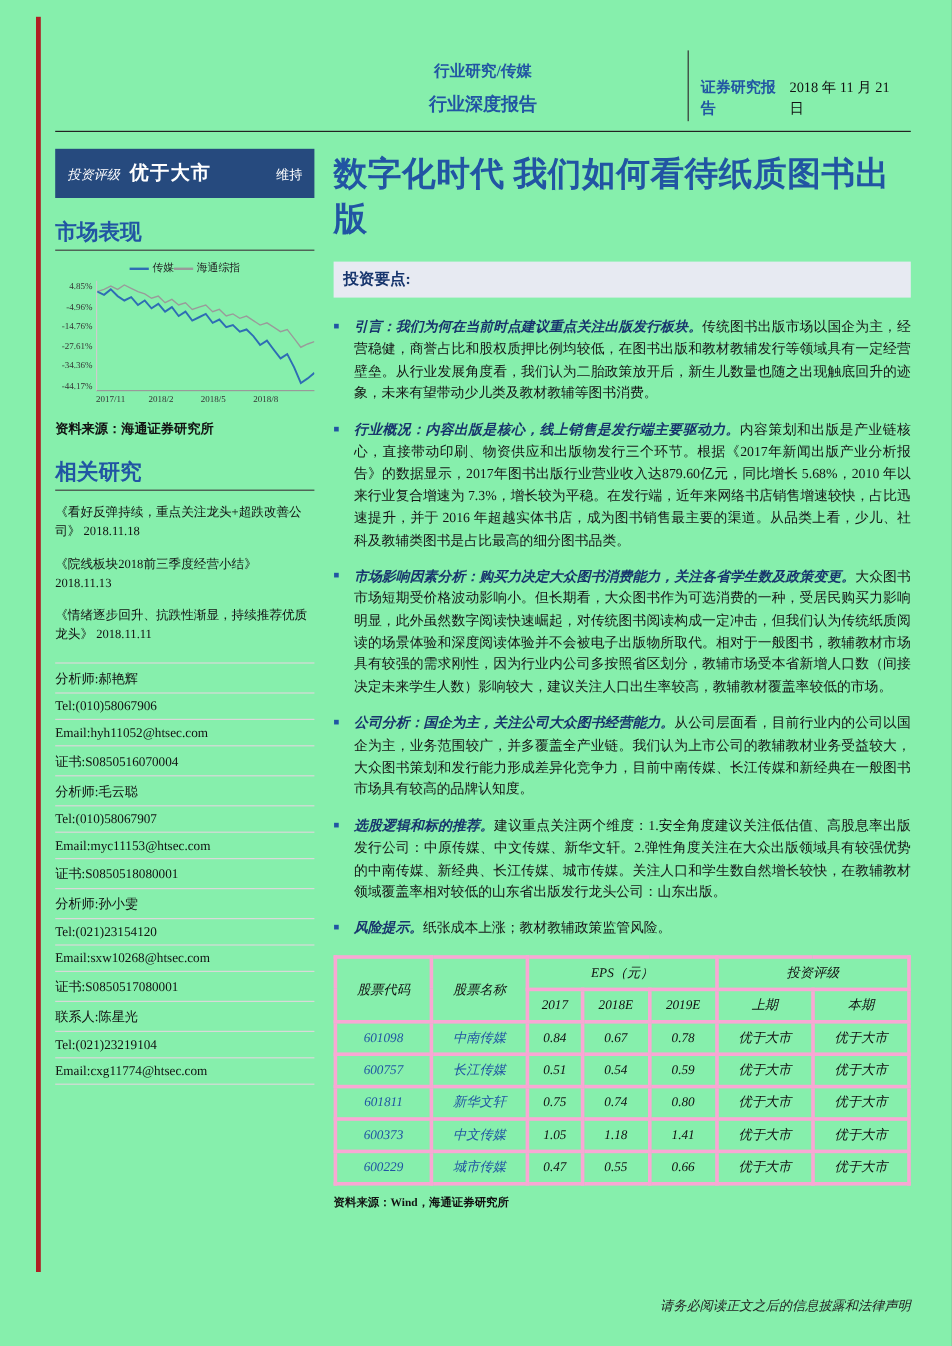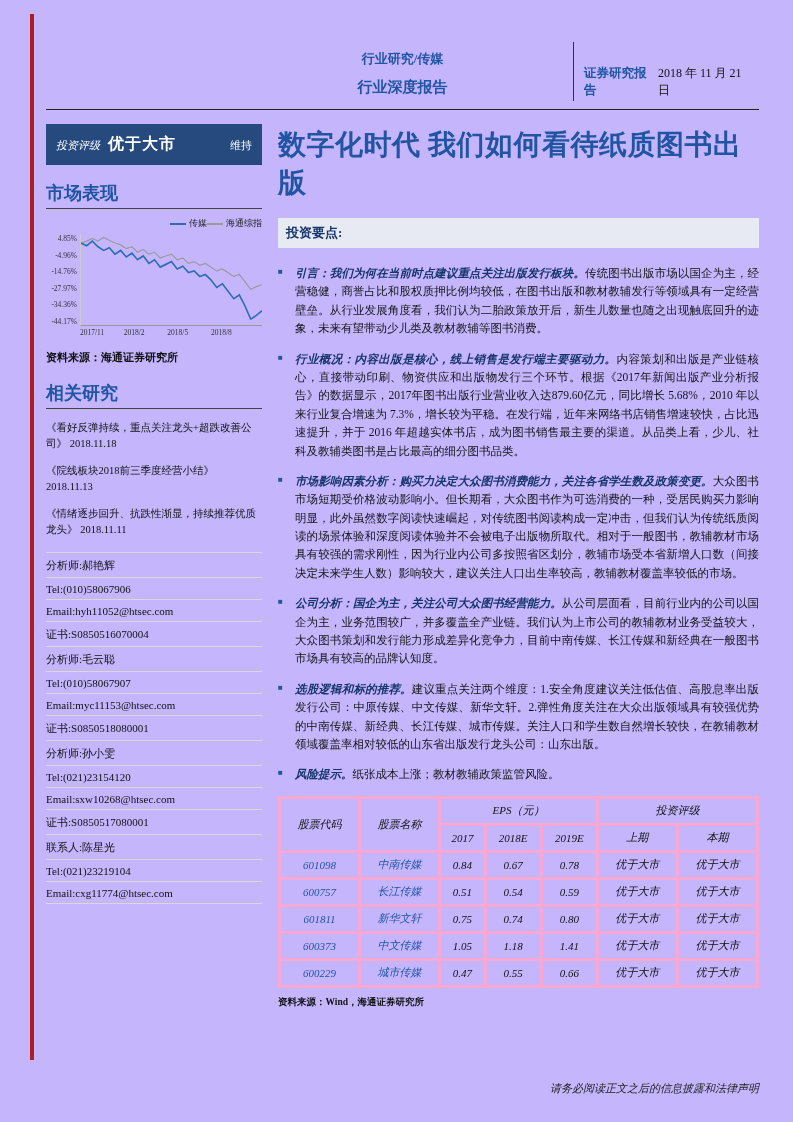--- a/index.html
+++ b/index.html
@@ -1,17 +1,17 @@
 <!DOCTYPE html>
 <html><head>
 <meta charset="utf-8">
 <style>
   * { box-sizing: border-box; }
   body { margin:0; background:#888; font-family:"Liberation Serif","DejaVu Serif",serif; }
-  .page { position:relative; width:793px; height:1122px; margin:0 auto; background:#c4b5fd;
+  .page { position:relative; width:793px; height:1122px; margin:0 auto; background:#86efac;
           color:#111; overflow:hidden; padding:34px 34px 0 46px; }
   .red-bar { position:absolute; left:30px; top:14px; width:4px; height:1046px; background:#b01e23; }
 
   
   .hdr { position:relative; height:76px; border-bottom:1.5px solid #222; }
   .hdr-cat { position:absolute; top:16px; left:0; right:0; text-align:center;
              color:#2155a3; font-weight:bold; font-size:13px; }
   .hdr-kind { position:absolute; top:44px; left:0; right:0; text-align:center;
               color:#2155a3; font-weight:bold; font-size:15px; }
   .hdr-right { position:absolute; right:0; top:8px; bottom:8px; width:186px;
@@ -28,21 +28,21 @@
   
   .rating { background:#264a7e; color:#fff; display:flex; align-items:baseline;
             gap:8px; padding:10px 10px; }
   .rating-label { font-size:11px; font-style:italic; }
   .rating-value { font-size:16px; font-weight:bold; letter-spacing:1px; }
   .rating-status { font-size:11px; margin-left:auto; }
 
   .sec-h { color:#2155a3; font-weight:bold; font-size:18px; border-bottom:1px solid #444;
            padding-bottom:3px; margin:16px 0 8px; }
 
-  .legend { display:flex; justify-content:flex-end; font-size:9px; margin:6px 0 4px; color:#222; }
+  .legend { display:flex; justify-content:center; font-size:9px; margin:6px 0 4px; color:#222; }
   .lg { display:flex; align-items:center; }
   .sw { display:inline-block; width:16px; height:0; border-top:2px solid #2e6db4; margin-right:3px; }
   .sw.gray { border-top-color:#9a9a9a; }
   .plot-row { display:flex; }
   .ylab { display:flex; flex-direction:column; justify-content:space-between; align-items:flex-end;
           height:92px; width:34px; font-size:7.5px; color:#333; padding-right:3px; }
   .plot { position:relative; flex:1; height:92px; border-bottom:1px solid #999; border-left:1px solid #ccc; }
   .plot svg { position:absolute; inset:0; width:100%; height:100%; }
   .plot polyline { fill:none; }
   .plot .s0 { stroke-width:1.7; }
@@ -111,21 +111,21 @@
           <span class="lg">
             <i class="sw gray"></i>
             <span>海通综指</span>
           </span>
         </div>
         <div class="plot-row">
           <div class="ylab">
             <span>4.85%</span>
             <span>-4.96%</span>
             <span>-14.76%</span>
-            <span>-27.97%</span>
+            <span>-27.61%</span>
             <span>-34.36%</span>
             <span>-44.17%</span>
           </div>
           <div class="plot">
             <svg viewBox="0 0 200 92" preserveAspectRatio="none">
               <polyline class="s1" points="0.0,9.1 6.3,7.2 12.5,4.4 18.8,7.2 25.0,3.5 31.3,6.3 37.5,9.1 43.8,11.0 50.0,14.7 56.3,12.9 62.5,18.5 68.8,15.7 75.0,20.4 81.3,18.5 87.5,24.1 93.8,22.2 100.0,20.4 106.3,26.0 112.5,24.1 118.8,29.7 125.0,27.9 131.3,31.6 137.5,29.7 143.8,33.5 150.0,37.3 156.3,35.4 162.5,39.1 168.8,42.9 175.0,41.0 181.3,48.5 187.5,56.0 193.8,53.2 200.0,51.3" stroke="#9a9a9a"></polyline>
               <polyline class="s0" points="0.0,9.1 6.3,11.9 12.5,7.2 18.8,12.9 25.0,16.6 31.3,13.8 37.5,20.4 43.8,16.6 50.0,23.2 56.3,19.4 62.5,26.0 68.8,22.2 75.0,29.7 81.3,26.0 87.5,33.5 93.8,30.7 100.0,27.9 106.3,35.4 112.5,32.6 118.8,39.1 125.0,37.3 131.3,42.9 137.5,41.0 143.8,46.6 150.0,54.1 156.3,50.4 162.5,57.9 168.8,65.4 175.0,61.7 181.3,72.9 187.5,86.1 193.8,82.3 200.0,77.6" stroke="#2e6db4"></polyline>
             </svg>
           </div>
         </div>

